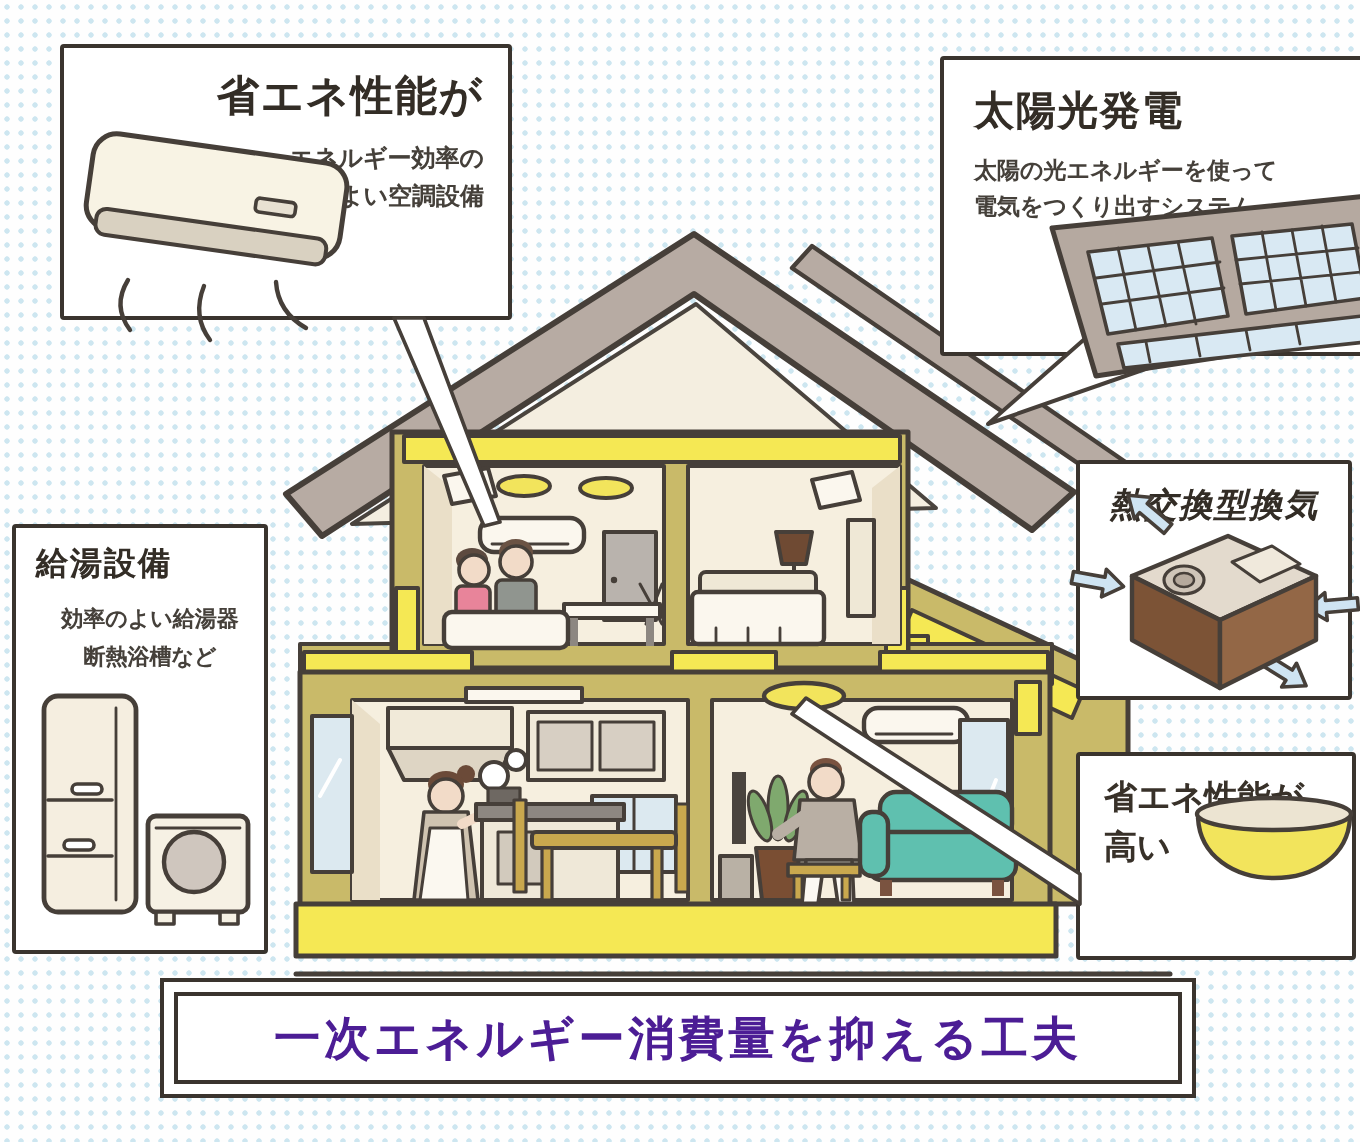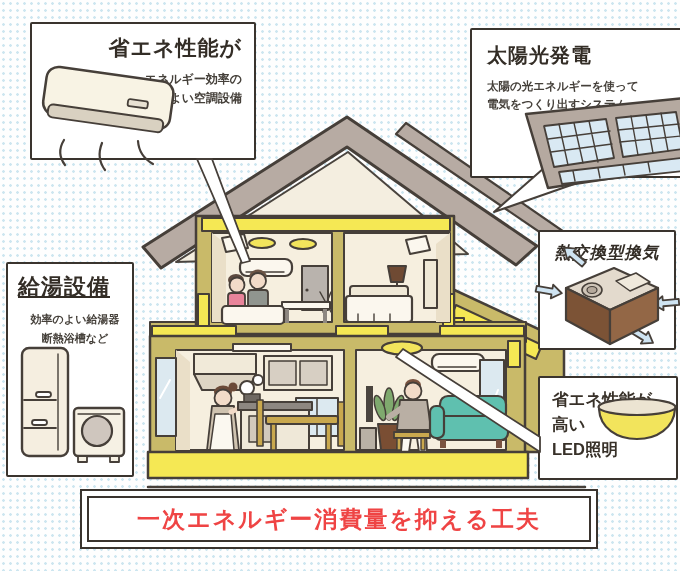--- a/index.html
+++ b/index.html
@@ -18,34 +18,34 @@
   .c-body{font-weight:600;color:#45403a;}
   #box-hvac{left:30px;top:22px;width:226px;height:138px;}
   #box-hvac .c-title{text-align:right;margin:10px 12px 0 0;font-size:21px;}
   #box-hvac .c-body{text-align:right;margin:8px 12px 0 0;font-size:12px;line-height:1.55;}
   #box-solar{left:470px;top:28px;width:216px;height:150px;}
   #box-solar .c-title{margin:12px 0 0 15px;font-size:20px;}
   #box-solar .c-body{margin:8px 0 0 15px;font-size:11.5px;line-height:1.6;}
   #box-vent{left:538px;top:230px;width:138px;height:120px;font-style:italic;}
   #box-vent .c-title{text-align:center;margin-top:10px;font-size:16.5px;}
   #box-water{left:6px;top:262px;width:128px;height:215px;}
-  #box-water .c-title{margin:8px 0 3px 10px;font-size:22px;text-decoration:underline;}
+  #box-water .c-title{margin:8px 0 3px 10px;font-size:16px;}
   #box-water .c-body{margin:8px 0 0 10px;font-size:11px;line-height:1.7;text-align:center;}
   #box-led{left:538px;top:376px;width:140px;height:104px;}
   #box-led .led-line{margin-left:12px;font-size:16.5px;font-weight:800;line-height:1.5;}
   #box-led .led-line:first-child{margin-top:9px;}
   #banner{
     position:absolute;left:80px;top:489px;width:518px;height:60px;z-index:2;
     background:#fff;border:2px solid #3a342e;box-sizing:border-box;
   }
   #banner .inner{
     position:absolute;left:5px;top:5px;right:5px;bottom:5px;
     border:2px solid #3a342e;display:flex;align-items:center;justify-content:center;
   }
-  #banner .inner div{font-size:23px;font-weight:800;letter-spacing:2px;color:#ef4444;}
+  #banner .inner div{font-size:23px;font-weight:800;letter-spacing:2px;color:#4c1d95;}
   svg{position:absolute;left:0;top:0;}
   #base-art{z-index:1;}
   #overlay-art{z-index:3;pointer-events:none;}
 </style>
 </head>
 <body>
 
 <svg id="base-art" width="680" height="571" viewBox="0 0 680 571">
   <g stroke-linejoin="round" stroke-linecap="round">
 
@@ -218,21 +218,20 @@
   <div class="c-title">給湯設備</div>
   <div class="c-body">
     <div>効率のよい給湯器</div>
     <div>断熱浴槽など</div>
   </div>
 </div>
 
 <div class="callout" id="box-led">
   <div class="led-line">省エネ性能が</div>
   <div class="led-line">高い</div>
-  <div class="led-line">LED照明</div>
 </div>
 
 <div id="banner">
   <div class="inner">
     <div>一次エネルギー消費量を抑える工夫</div>
   </div>
 </div>
 
 <svg id="overlay-art" width="680" height="571" viewBox="0 0 680 571">
   <g stroke-linejoin="round" stroke-linecap="round">

